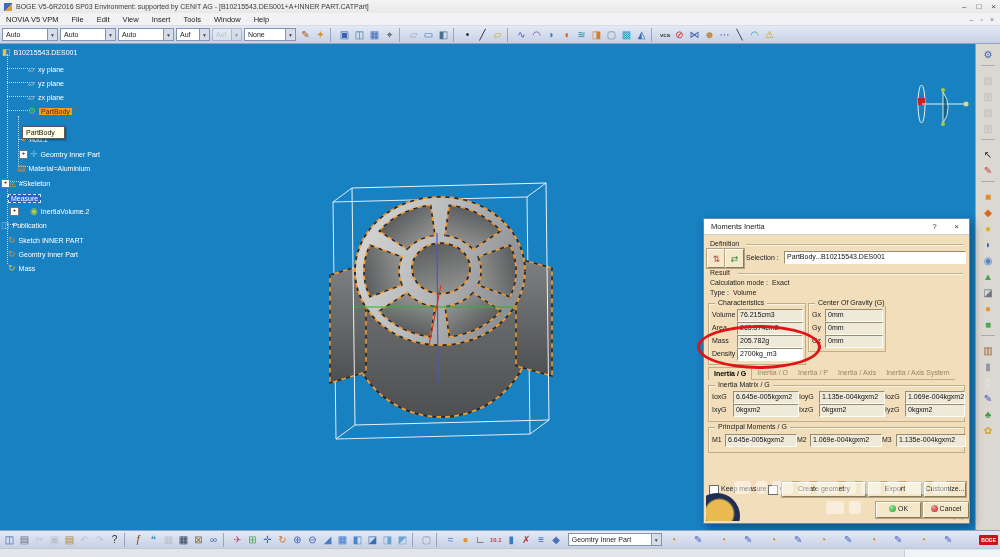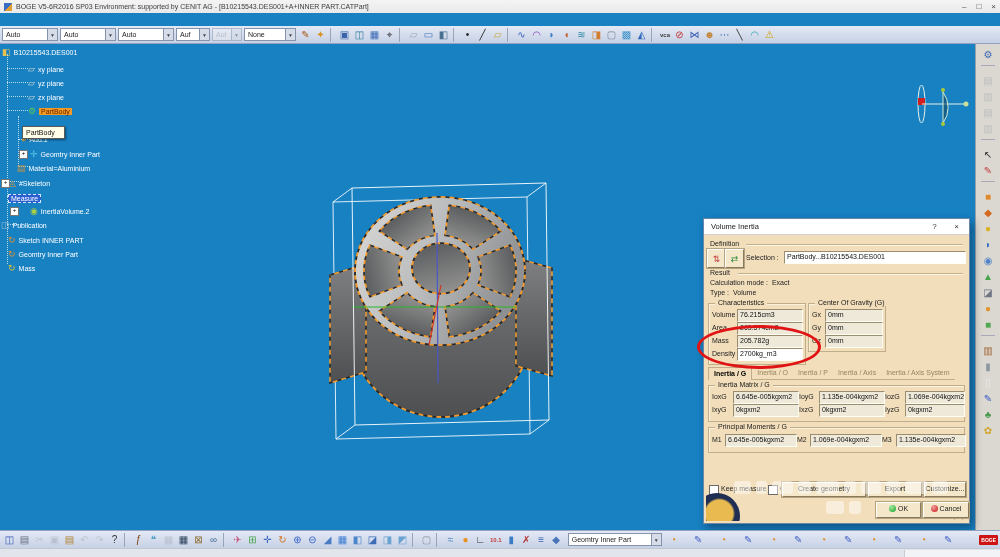--- a/index.html
+++ b/index.html
@@ -91,20 +91,35 @@
   <div class="titlebar">
     <span class="appico"></span>
     <span>BOGE V5-6R2016 SP03 Environment: supported by CENIT AG - [B10215543.DES001+A+INNER PART.CATPart]</span>
     <span class="wbtns">
       <span>–</span>
       <span>□</span>
       <span>×</span>
     </span>
   </div>
 
+  <div class="menubar">
+    <span class="mi">NOVIA V5 VPM</span>
+    <span class="mi">File</span>
+    <span class="mi">Edit</span>
+    <span class="mi">View</span>
+    <span class="mi">Insert</span>
+    <span class="mi">Tools</span>
+    <span class="mi">Window</span>
+    <span class="mi">Help</span>
+    <span class="docbtns">
+      <span>–</span>
+      <span>▫</span>
+      <span>×</span>
+    </span>
+  </div>
 
   <div class="toolbar">
     <div class="dd" style="width:56px">
         <span>Auto</span>
         <span class="arr">▼</span>
       </div>
     <div class="dd" style="width:56px">
         <span>Auto</span>
         <span class="arr">▼</span>
       </div>
@@ -313,21 +328,21 @@
     </div>
     <div class="trow" style="left:8px;top:218px">
       <span class="ti" style="color:#e0c030">↻</span>
       <span class="tl">Mass</span>
     </div>
 
     <div class="tooltip">PartBody</div>
 
     <div class="dialog">
       <div class="dtitle">
-        <span class="tx">Volume Inertia</span>
+        <span class="tx">Moments Inertia</span>
         <span class="hb" style="right:28px">?</span>
         <span class="hb" style="right:6px">×</span>
       </div>
 
       <span class="dlabel" style="left:6px;top:21px">Definition</span>
       <div class="hline" style="left:42px;top:25px;width:217px"></div>
       <div class="defbtn" style="left:3px;top:30px;color:#c23a3a">⇅</div>
       <div class="defbtn" style="left:21px;top:30px;color:#2f8a3a">⇄</div>
       <span class="dlabel" style="left:42px;top:35px">Selection :</span>
       <div class="fld white" style="left:80px;top:32px;width:176px">PartBody...B10215543.DES001</div>

